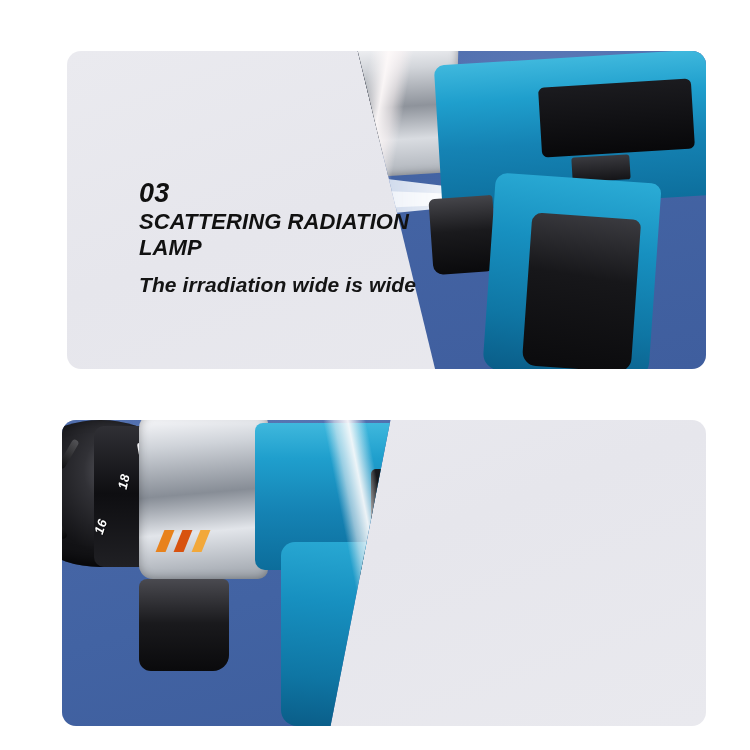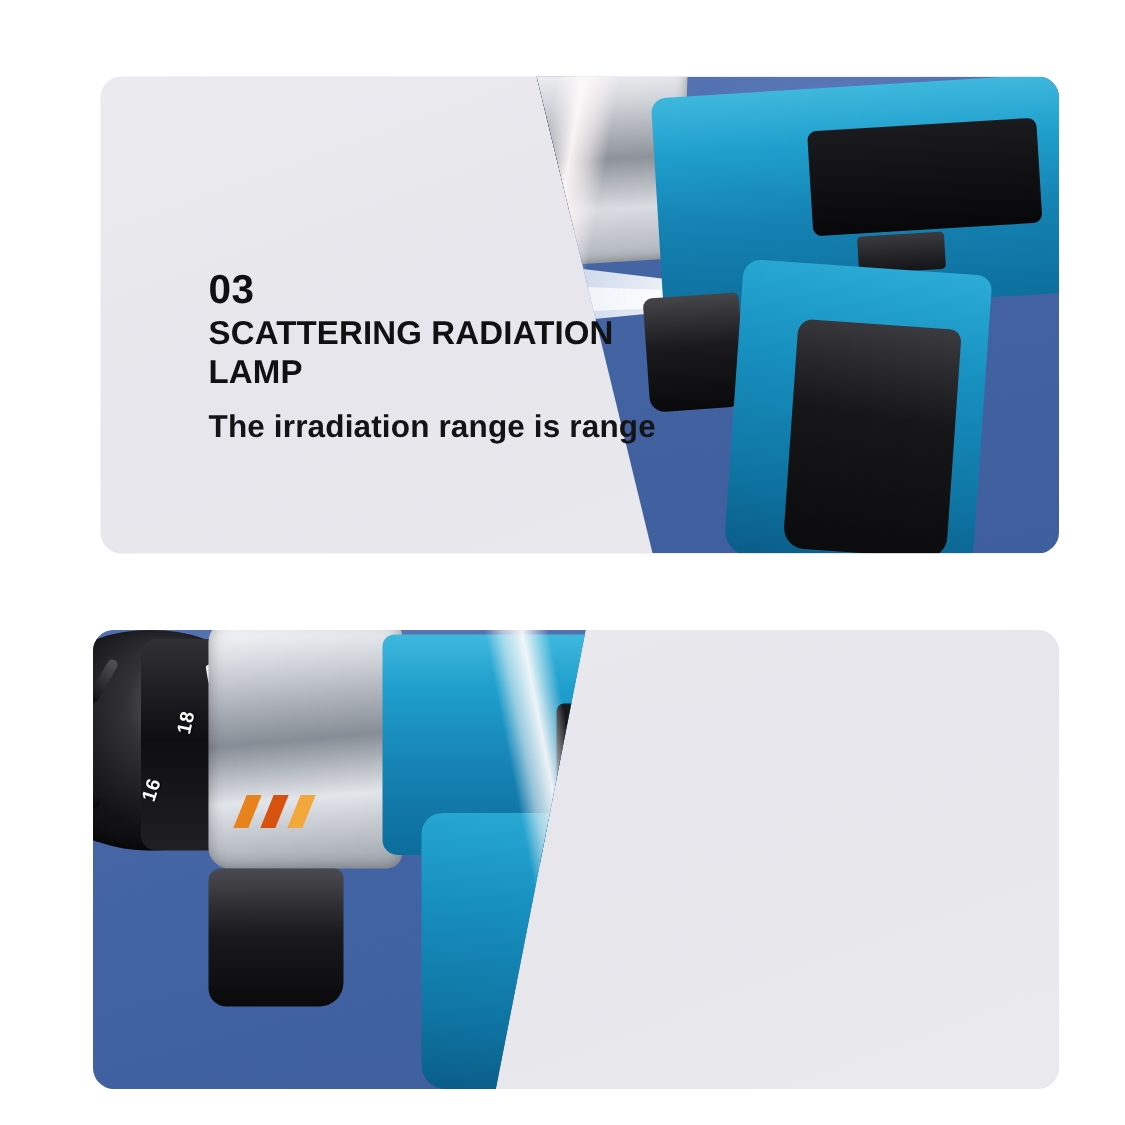--- a/index.html
+++ b/index.html
@@ -14,20 +14,21 @@
     overflow: hidden;
     font-family: "Liberation Sans", sans-serif;
     -webkit-font-smoothing: antialiased;
   }
 
   .stage {
     position: relative;
     width: 728px;
     height: 750px;
     background: #ffffff;
+    font-style: italic;
   }
 
   
   .card {
     position: absolute;
     overflow: hidden;
     border-radius: 14px;
     background: linear-gradient(160deg, #eaeaef 0%, #e6e6ec 45%, #e9e9ee 100%);
   }
 
@@ -394,21 +395,21 @@
         <div class="drill" id="t-grip"></div>
         <div class="drill" id="t-grip-pad"></div>
       </div>
 
       <div class="seam" id="seam-top"></div>
     </div>
 
     <div class="text-block" id="text-top">
       <div class="num">03</div>
       <div class="headline">SCATTERING RADIATION LAMP</div>
-      <div class="subline">The irradiation range is range</div>
+      <div class="subline">The irradiation wide is wide</div>
     </div>
   </div>
 
   <div class="card" id="card-bottom">
 
     <div class="photo" id="photo-bottom">
       <div class="photo-bg"></div>
 
       <div style="position:absolute;inset:0;">
 

